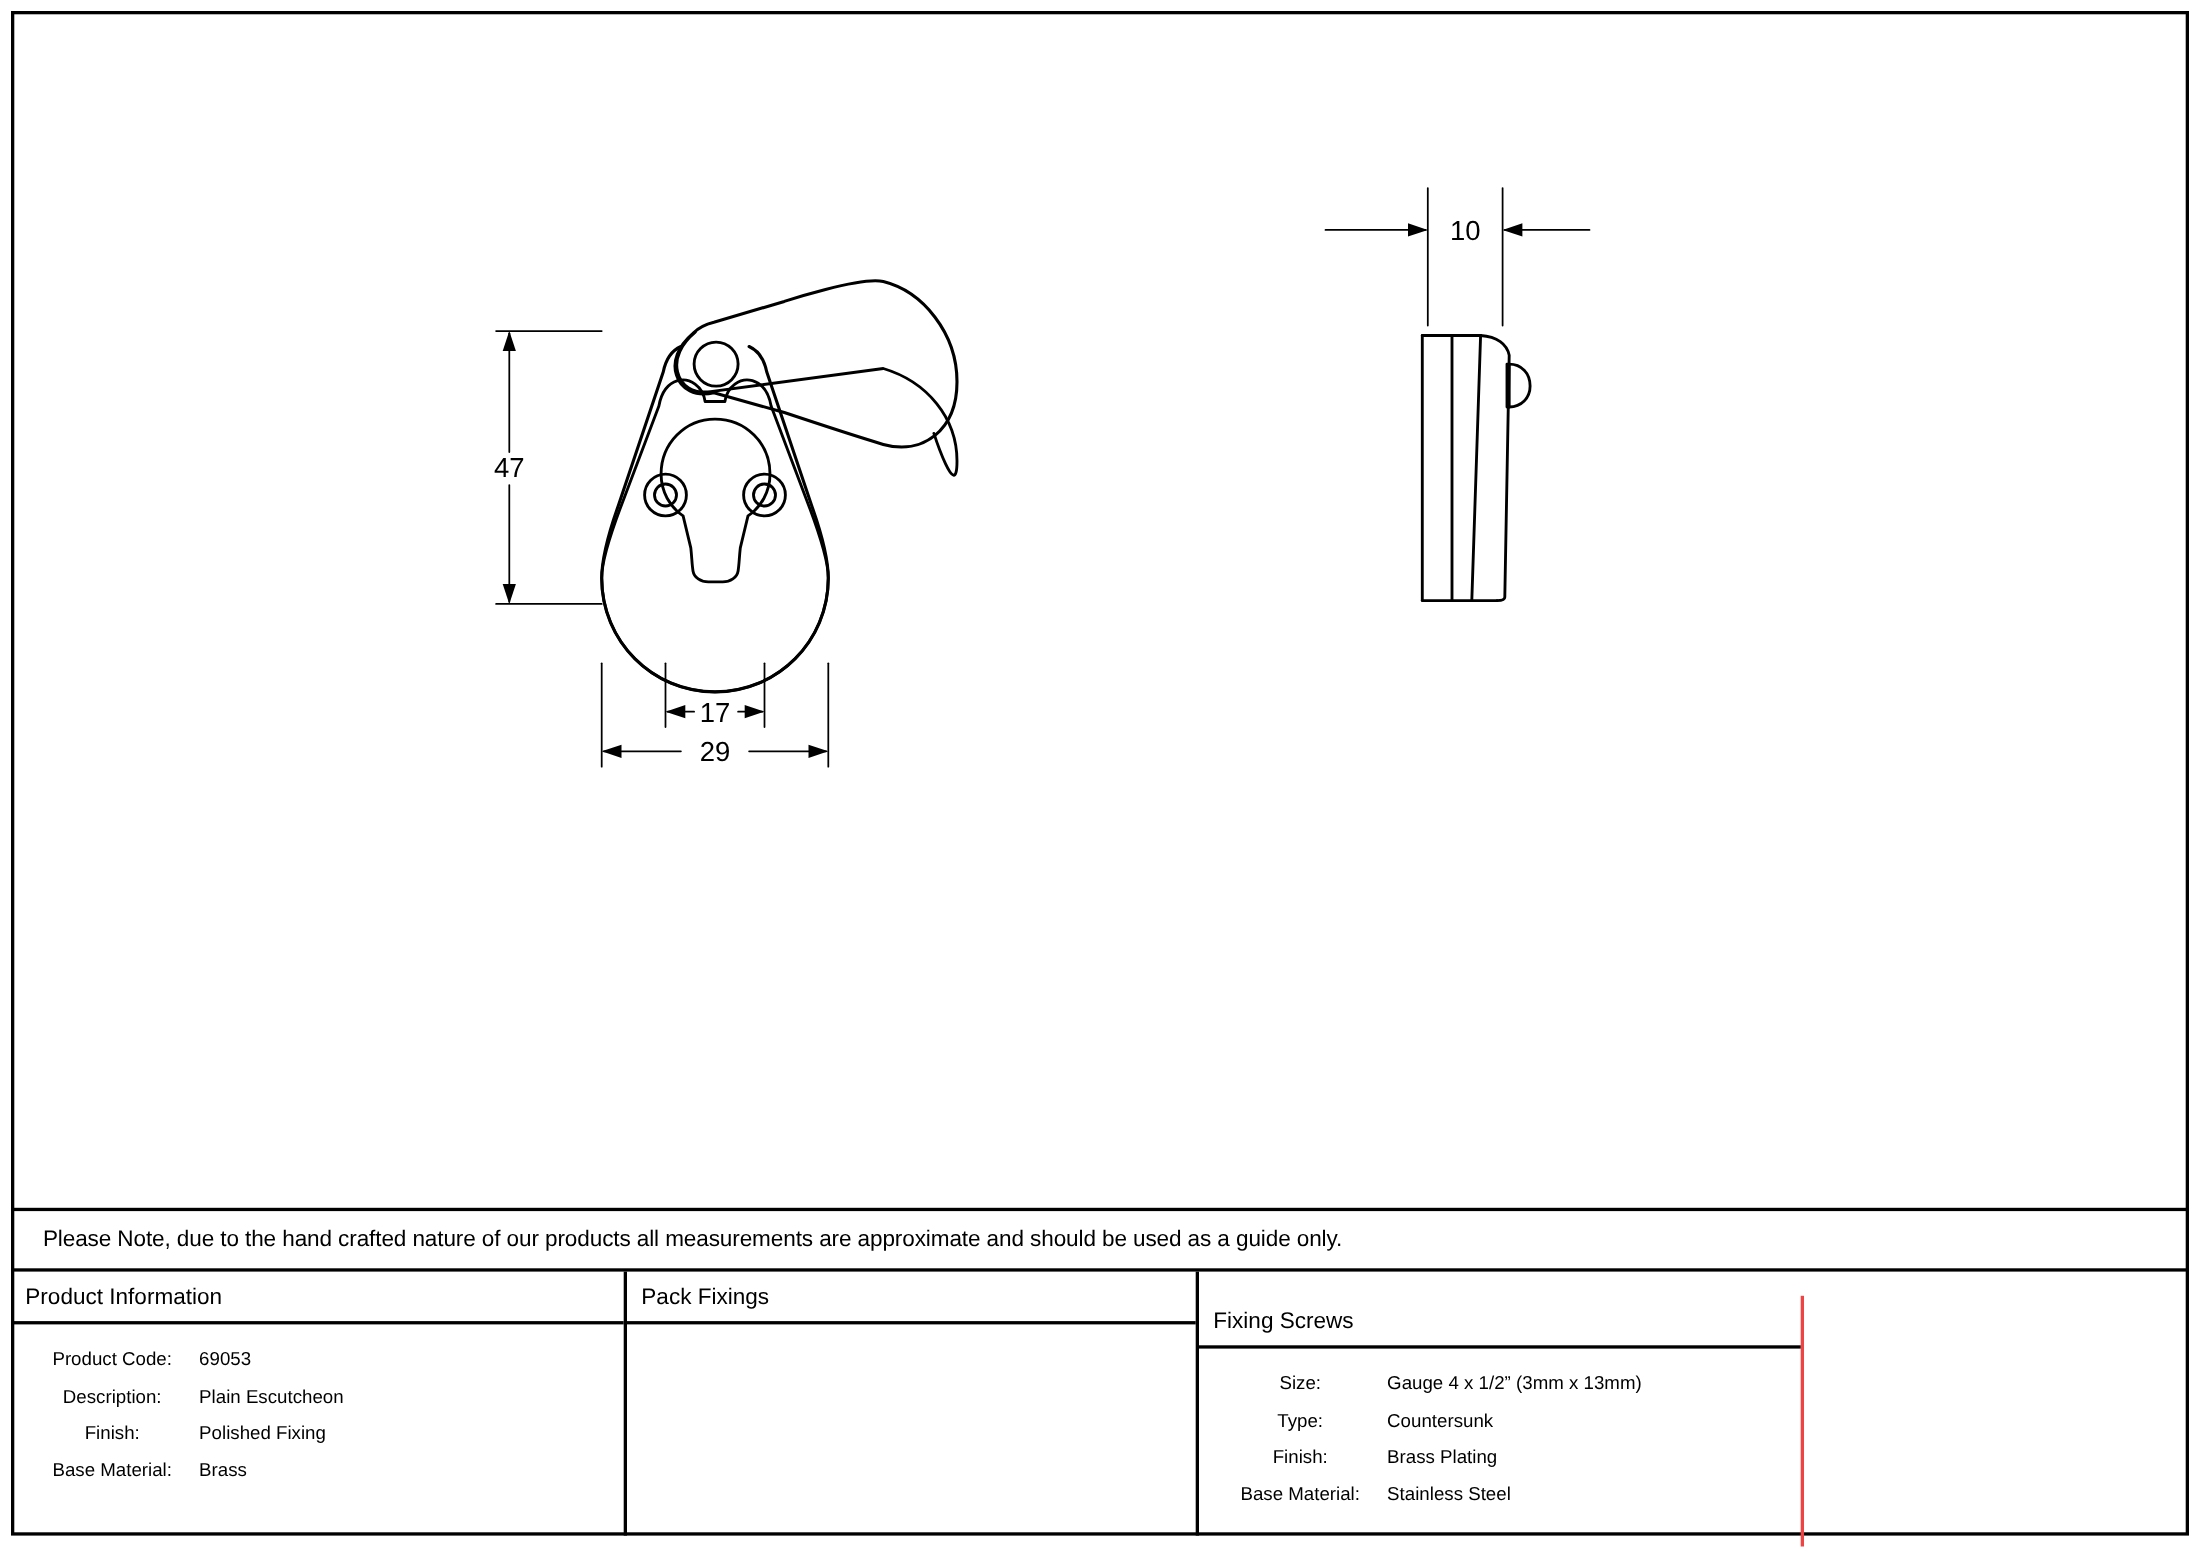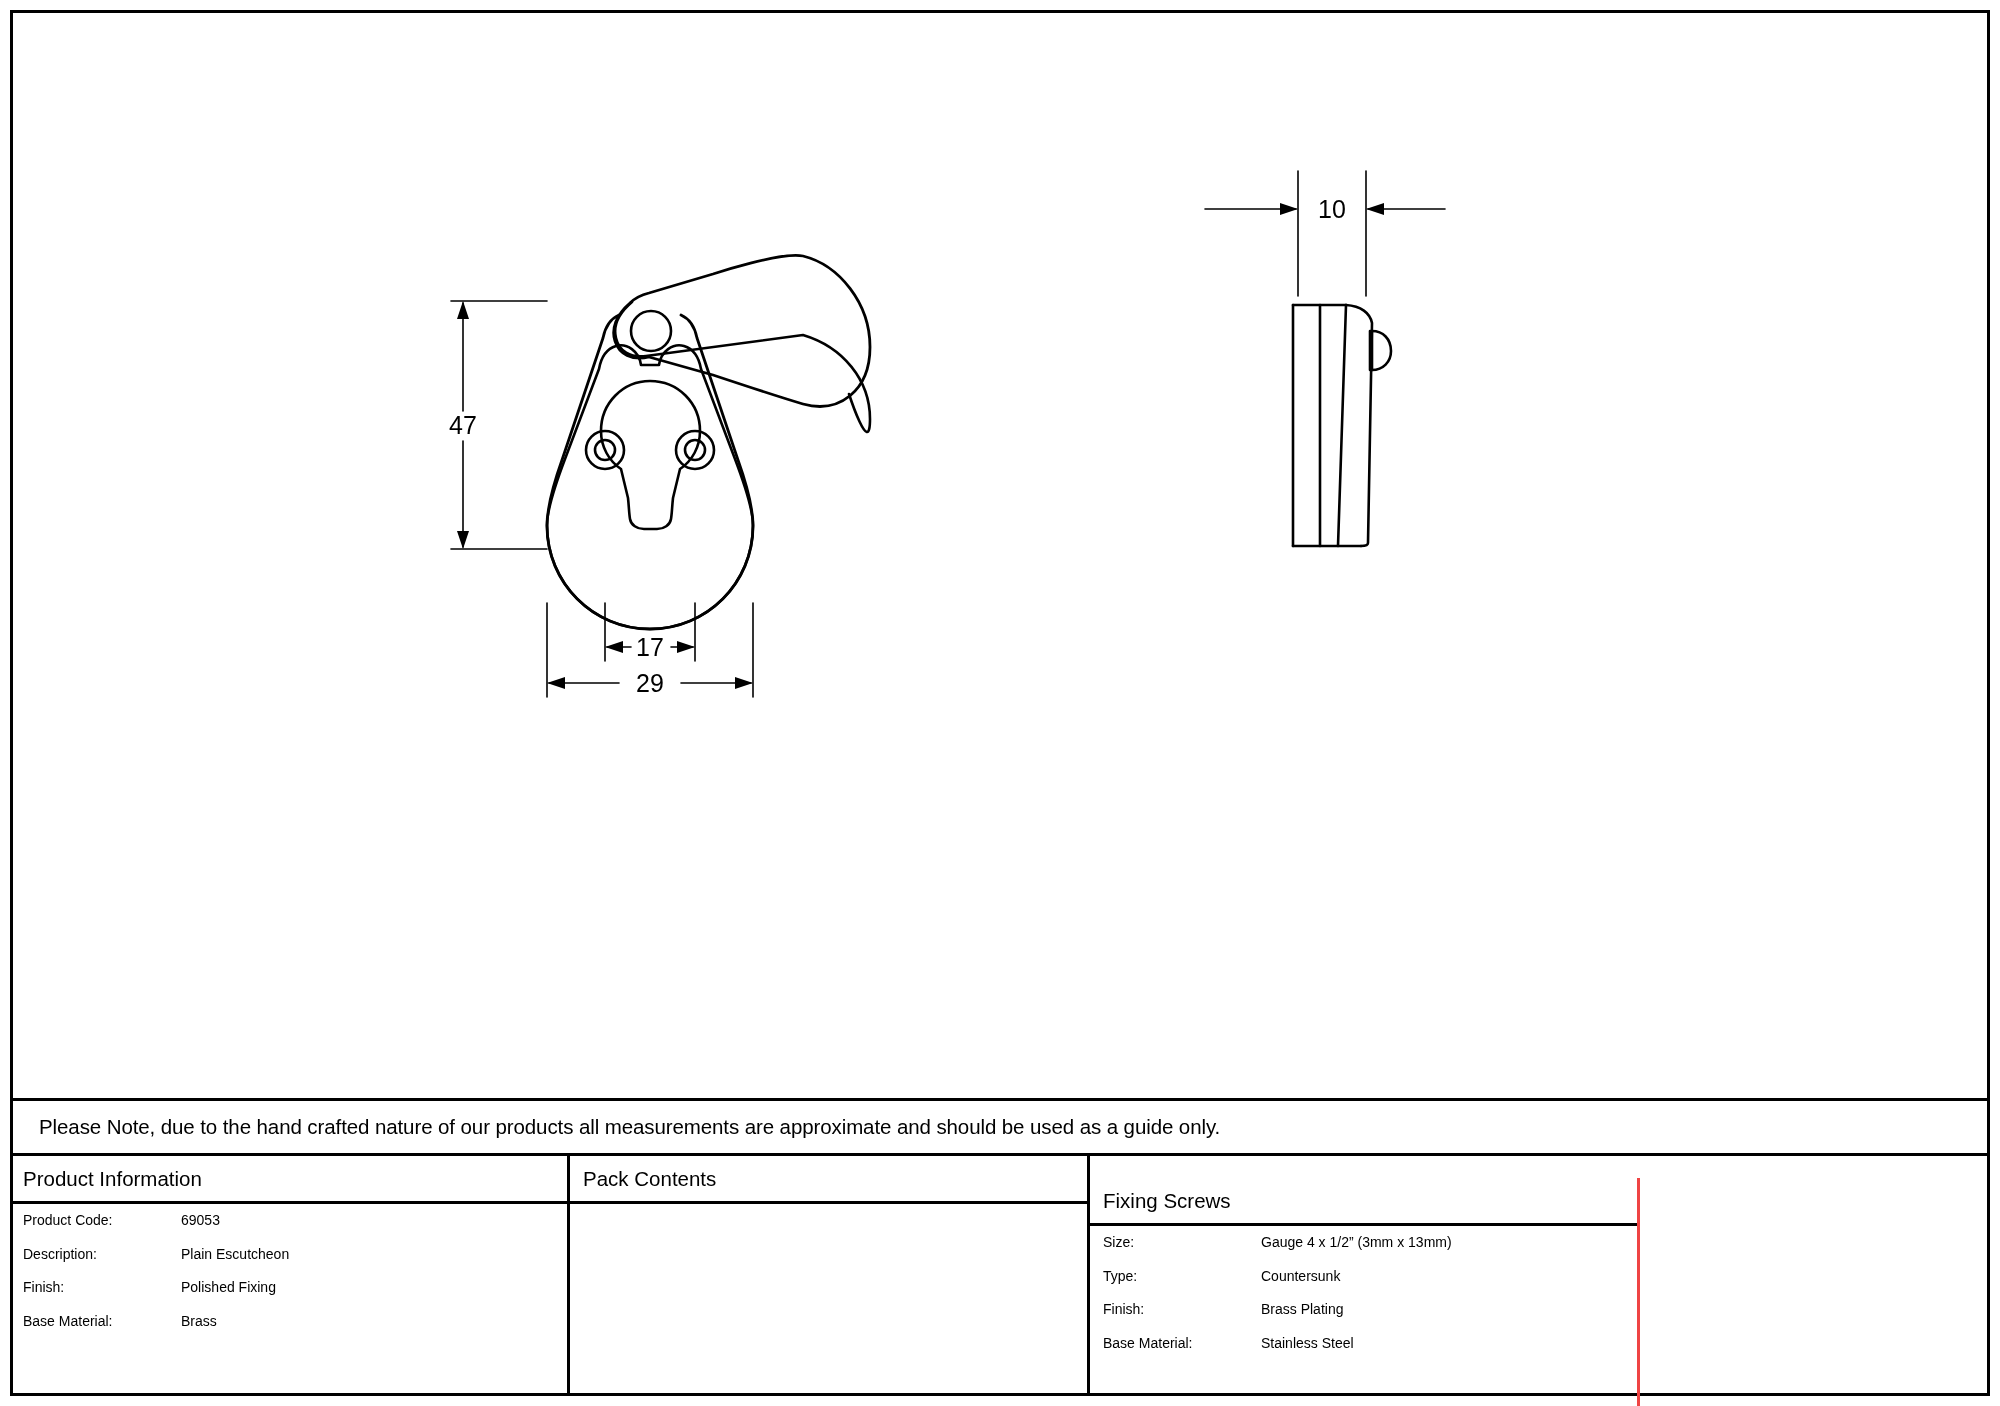--- a/index.html
+++ b/index.html
@@ -88,23 +88,24 @@
     border-bottom: 3px solid #000;
     box-sizing: border-box;
     display: flex;
     align-items: center;
     padding-left: 13px;
     font-size: 20.5px;
     text-align: center;
   }
   .col-head.blank { border-bottom: none; }
   .col-body {
-    padding-top: 0;
+    padding-top: 15px;
     padding-left: 13px;
-    font-size: 14px;
+    font-size: 17px;
+    text-align: center;
   }
 
   .spec-line {
     display: flex;
     line-height: 33.5px;
     white-space: nowrap;
   }
   .spec-key { width: 158px; flex: none; }
   .spec-val { }
 
@@ -310,21 +311,21 @@
           <span class="spec-val">Polished Fixing</span>
         </div>
         <div class="spec-line">
           <span class="spec-key">Base Material:</span>
           <span class="spec-val">Brass</span>
         </div>
       </div>
     </div>
 
     <div class="col col-pack">
-      <div class="col-head">Pack Contents</div>
+      <div class="col-head">Pack Fixings</div>
     </div>
 
     <div class="col col-fix">
       <div class="col-head">Fixing Screws</div>
       <div class="col-body">
         <div class="spec-line">
           <span class="spec-key">Size:</span>
           <span class="spec-val">Gauge 4 x 1/2” (3mm x 13mm)</span>
         </div>
         <div class="spec-line">

